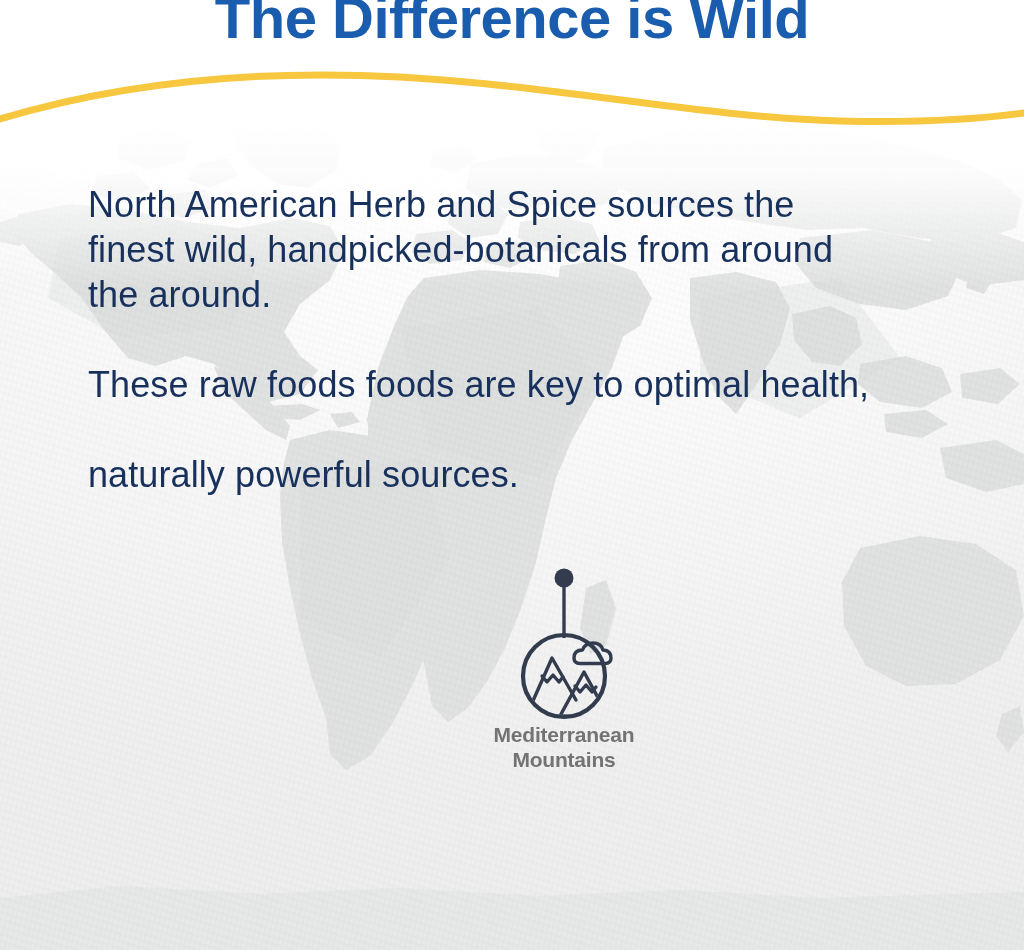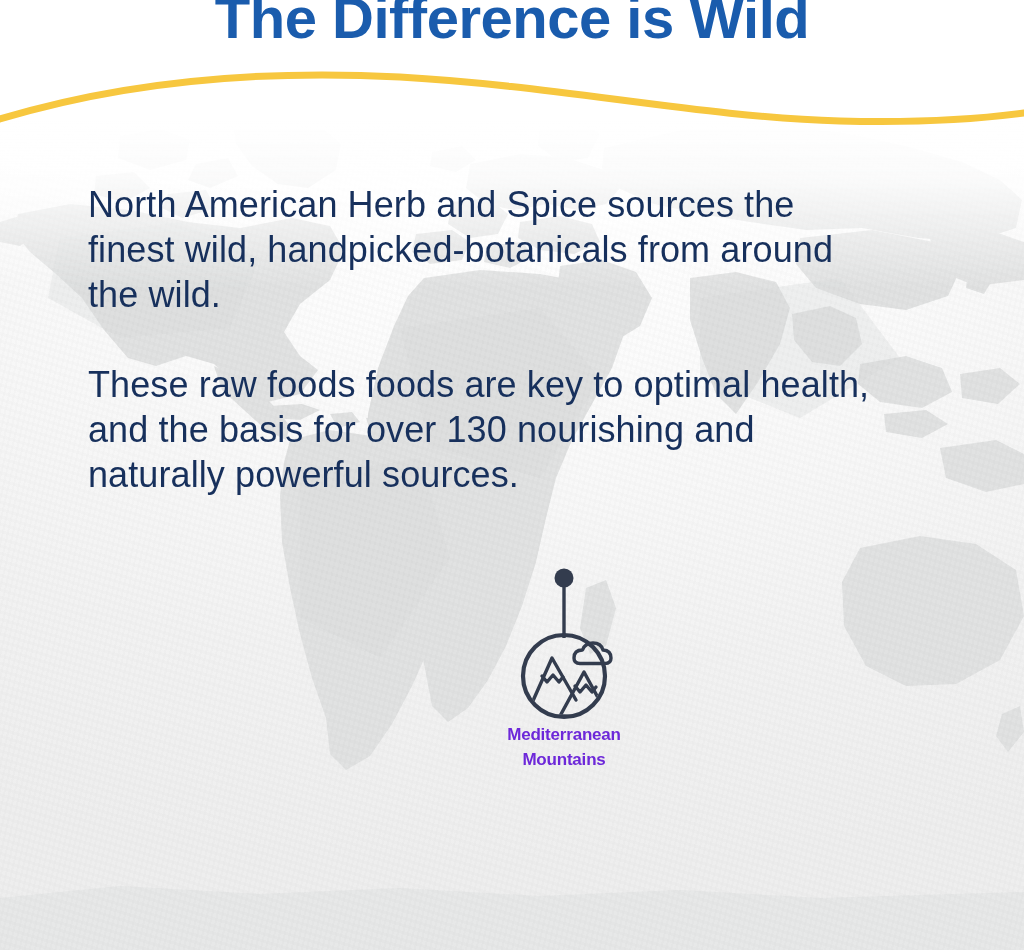--- a/index.html
+++ b/index.html
@@ -104,23 +104,23 @@
     position: absolute;
     left: 0;
     top: 0;
   }
   #pin-label {
     position: absolute;
     left: 0;
     top: 156px;
     width: 224px;
     text-align: center;
-    color: #6d28d9;
+    color: #737373;
     font-weight: bold;
-    font-size: 17px;
+    font-size: 21px;
     line-height: 25px;
     letter-spacing: -0.2px;
   }
 </style>
 </head>
 <body>
 
 <div id="page">
 
   <div id="map-background">
@@ -218,26 +218,26 @@
   <div id="headline">The Difference is Wild</div>
 
   <svg id="swoosh" viewBox="0 0 1024 80" preserveAspectRatio="none">
     <path d="M0 64 C 120 28, 250 14, 400 22 C 560 31, 700 62, 840 66 C 920 68, 980 64, 1024 58" fill="none" stroke="#f7c73f" stroke-width="7" stroke-linecap="round"></path>
   </svg>
 
   <div id="copy">
     <p>
       <span>North American Herb and Spice sources the</span><br>
       <span>finest wild, handpicked-botanicals from around</span><br>
-      <span>the wild.</span>
+      <span>the around.</span>
     </p>
     <div class="gap"></div>
     <p>
       <span>These raw foods foods are key to optimal health,</span><br>
-      <span>and the basis for over 130 nourishing and</span><br>
+      <br>
       <span>naturally powerful sources.</span>
     </p>
   </div>
 
   <div id="pin-callout">
 
     <svg width="224" height="160" viewBox="0 0 224 160">
 
       <circle cx="112" cy="12" r="9.5" fill="#333c4e"></circle>
 

